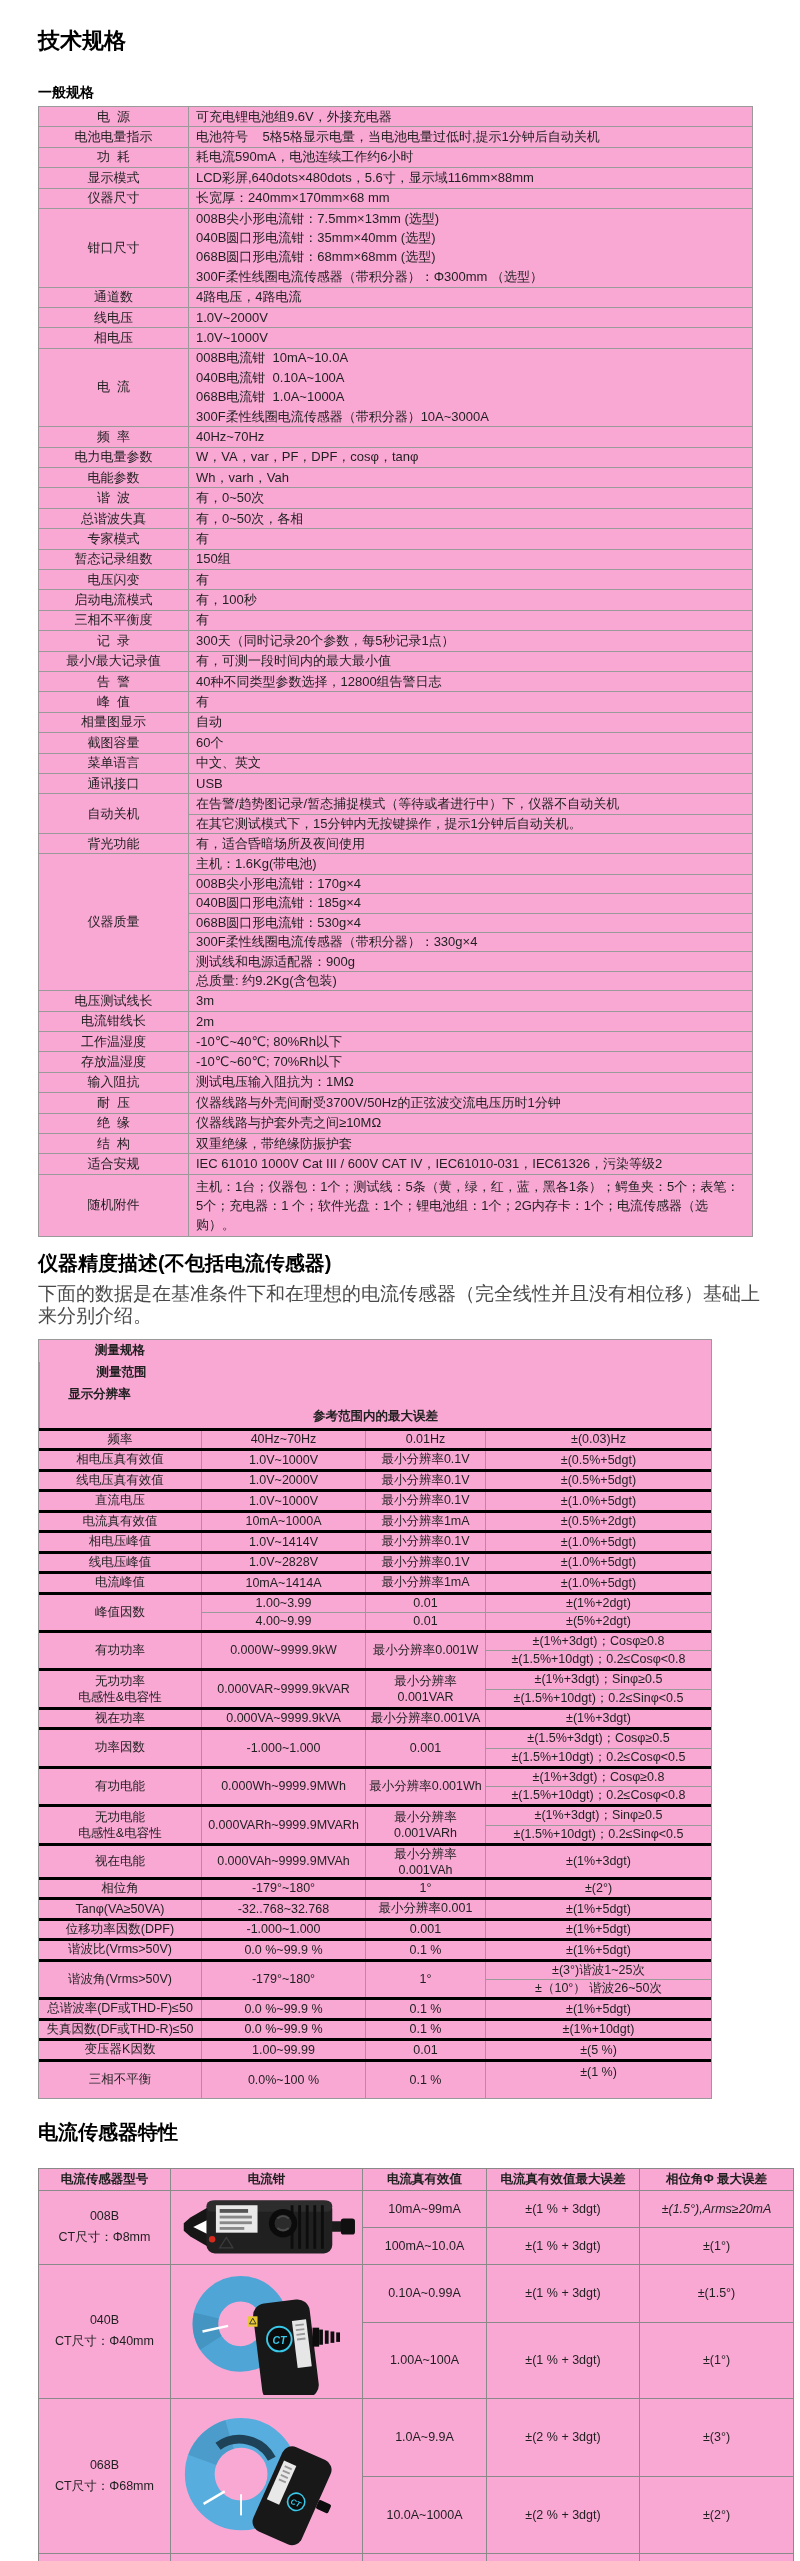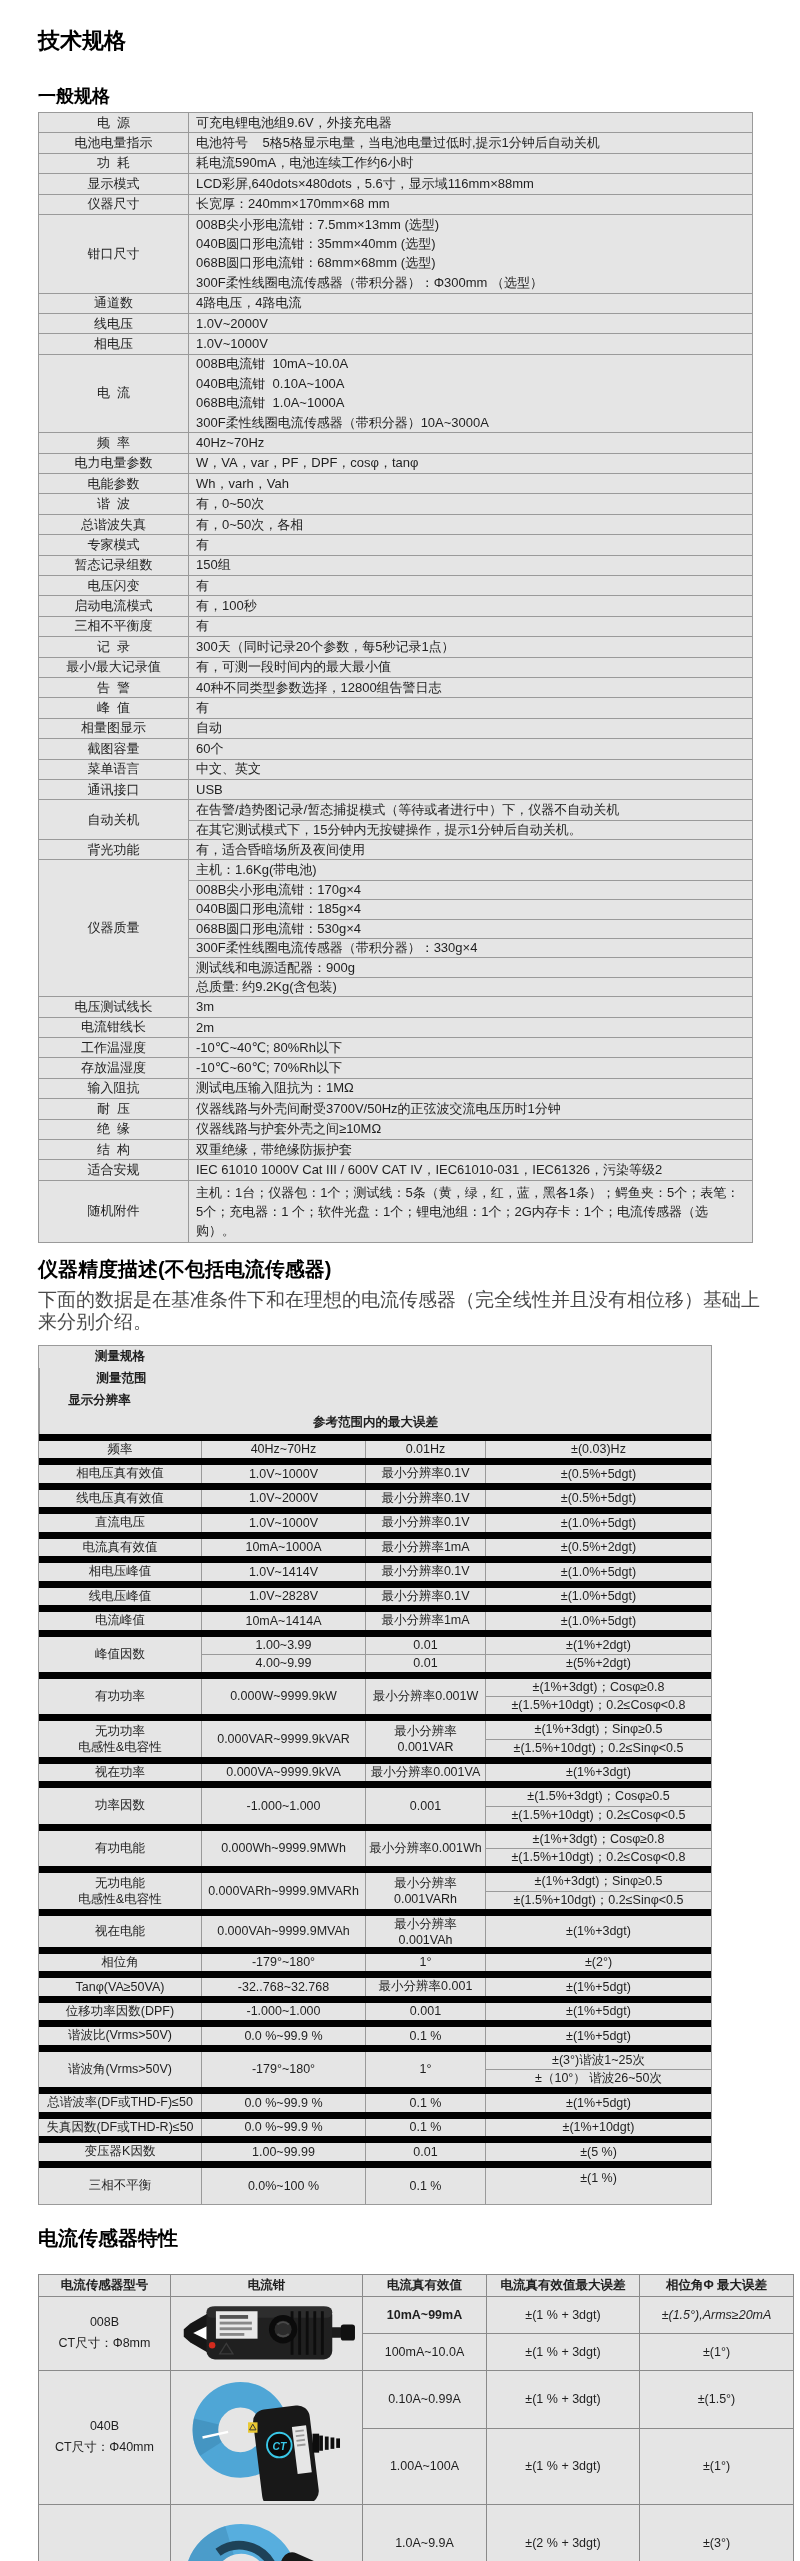--- a/index.html
+++ b/index.html
@@ -5,42 +5,42 @@
   * { box-sizing: border-box; }
   html,body { margin:0; padding:0; }
   body {
     width:800px; height:2561px; background:#ffffff;
     font-family:"Liberation Sans","DejaVu Sans",sans-serif;
     color:#1f1f1f; -webkit-font-smoothing:antialiased;
   }
   .content { padding:26px 38px 0 38px; }
 
   h1.doc-title { font-size:22px; font-weight:bold; color:#000; margin:0 0 28px 0; }
-  h2.sec { font-size:18px; font-weight:bold; color:#000; margin:0 0 4px 0; }
+  h2.sec { font-size:14px; font-weight:bold; color:#000; margin:0 0 4px 0; }
   h2.sec.acc { font-size:20px; margin-top:13px; margin-bottom:6px; }
   h2.sec.sens { font-size:20px; margin-top:20px; margin-bottom:22px; }
   .intro { font-size:19px; line-height:22px; color:#4a4a4a; margin:0 0 12px 0; }
 
   
-  .t { border:1px solid #9a9a9a; background:#e5e5e5; }
+  .t { border:1px solid #9a9a9a; background:#f9a8d4; }
 
   
   .t1 { width:715px; font-size:13px; }
   .t1-row { display:flex; border-top:1px solid #9a9a9a; }
   .t1-row:first-child { border-top:none; }
   .t1-label { flex:0 0 150px; display:flex; align-items:center; justify-content:center;
               text-align:center; border-right:1px solid #9a9a9a; padding:0 4px; white-space:pre-wrap; }
   .t1-value { flex:1; display:flex; flex-direction:column; justify-content:center; }
   .t1-line { min-height:19.4px; display:flex; align-items:center; padding:0 7px; white-space:pre-wrap; }
   .t1-line.t1-sub { border-top:1px solid #9a9a9a; }
   .t1-line.wrap { display:block; min-height:0; line-height:19px; padding:2px 7px; }
 
   
   .t2 { width:674px; font-size:12.5px; }
-  .t2-row { display:flex; border-top:7px solid #000000; }
+  .t2-row { display:flex; border-top:3px solid #000000; }
   .t2-row:first-child { border-top:none;flex-direction:column; }
   .t2-hrow .t2-cell { min-height:22px; font-weight:bold; }
   .t2-cell { display:flex; flex-direction:column; border-left:1px solid #9a9a9a; }
   .t2-cell:first-child { border-left:none; }
   .t2 .c1 { width:162px; } .t2 .c2 { width:164px; } .t2 .c3 { width:120px; } .t2 .c4 { flex:1; }
   .t2-sub { flex:1; min-height:17.5px; display:flex; align-items:center; justify-content:center;
             text-align:center; padding:0 2px; }
   .t2-sub.t2-divide { border-top:1px solid #9a9a9a; }
   .t2-sub.col { flex-direction:column; line-height:16px; }
   .t2-sub.top { align-items:flex-start; padding-top:3px; }
@@ -749,21 +749,21 @@
     <rect x="45" y="31" width="34" height="3" fill="#888"></rect>
             <rect x="45" y="37" width="26" height="3" fill="#888"></rect>
     <circle cx="112" cy="33" r="15" fill="#0b0b0b"></circle>
     <circle cx="112" cy="33" r="9" fill="#2b2b2b"></circle>
     <path d="M106,28 q6,-5 12,0 M106,38 q6,5 12,0" stroke="#4a4a4a" stroke-width="2" fill="none"></path>
     <circle cx="37" cy="50" r="3.4" fill="#d42b1e"></circle>
     <path d="M52,48 l7,11 h-14 z" fill="none" stroke="#3a3a3a" stroke-width="1.4"></path>
   </svg>
         </div>
         <div class="t3-cell t3-range">
-          <div class="t3-sub" style="height: 36px; font-weight: bold;">10mA~99mA</div>
+          <div class="t3-sub" style="height: 36px;">10mA~99mA</div>
           <div class="t3-sub t3-divide" style="height: 37px;">100mA~10.0A</div>
         </div>
         <div class="t3-cell t3-err">
           <div class="t3-sub" style="height: 36px;">±(1 % + 3dgt)</div>
           <div class="t3-sub t3-divide" style="height: 37px;">±(1 % + 3dgt)</div>
         </div>
         <div class="t3-cell t3-phase">
           <div class="t3-sub" style="height: 36px; font-style: italic;">±(1.5°),Arms≥20mA</div>
           <div class="t3-sub t3-divide" style="height: 37px;">±(1°)</div>
         </div>

